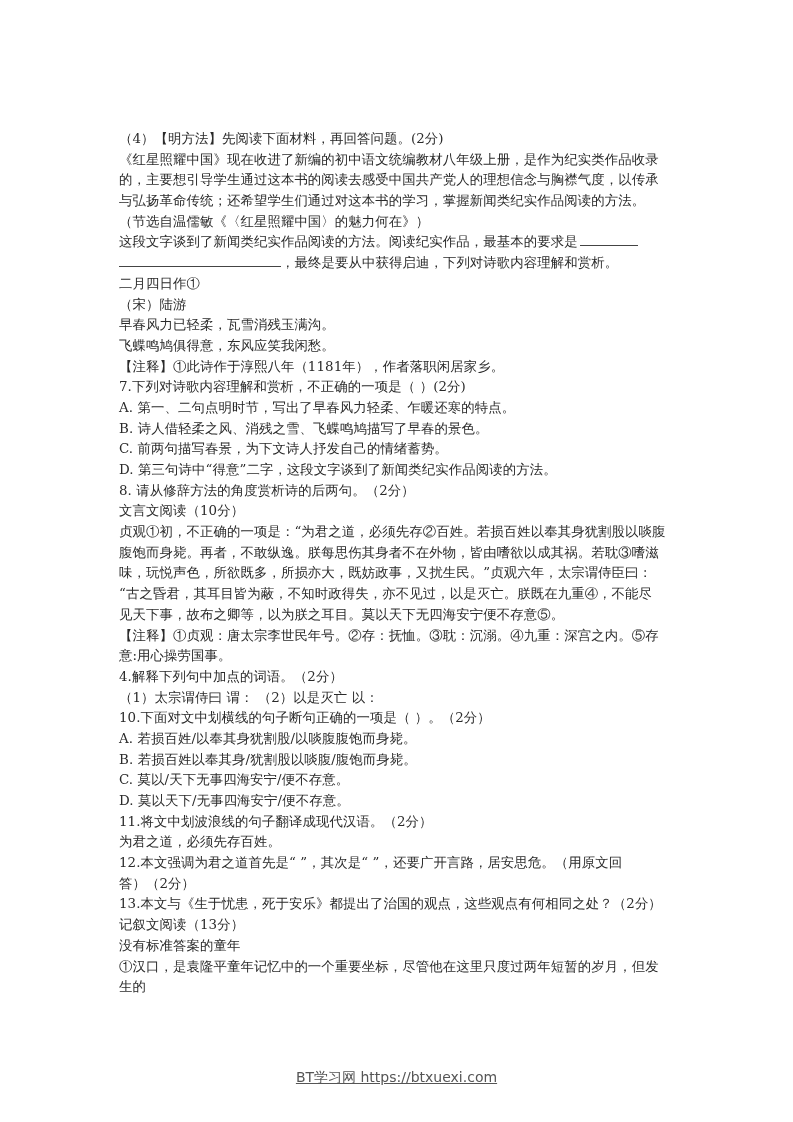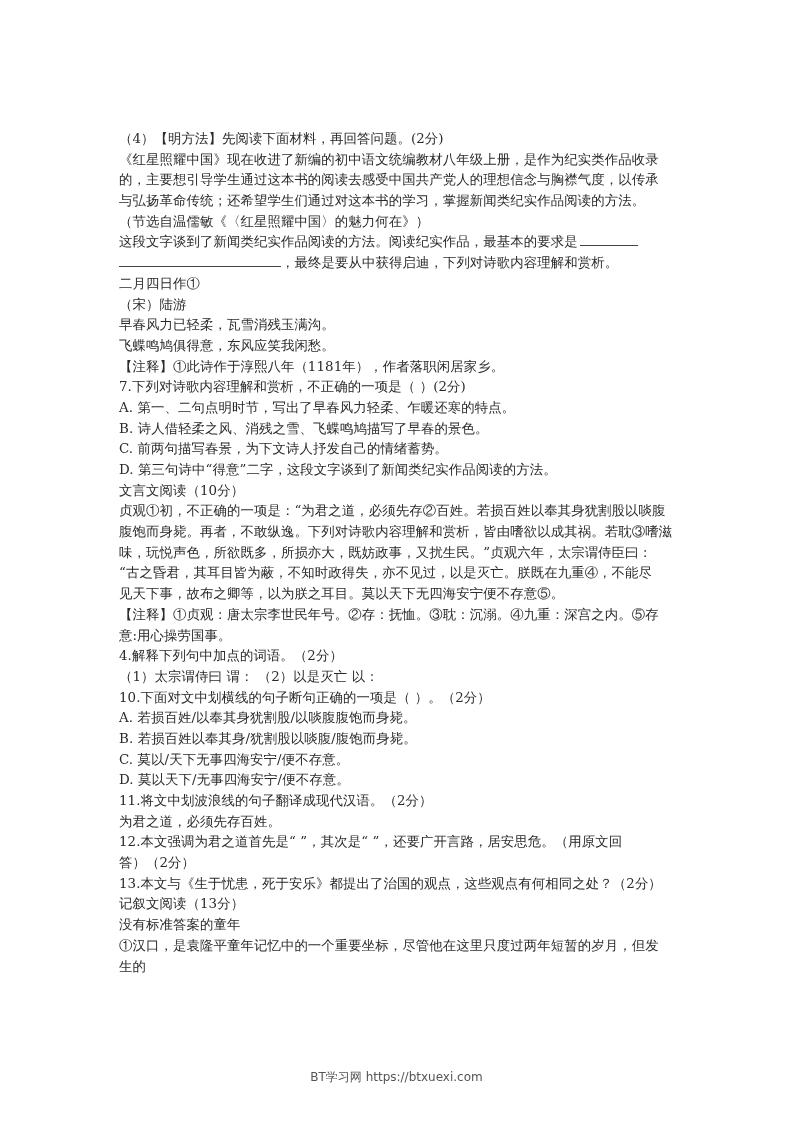--- a/index.html
+++ b/index.html
@@ -38,22 +38,23 @@
     }
     .blank-short { width: 58px; margin-left: 2px; }
     .blank-long { width: 162px; }
     .footer {
       position: absolute;
       left: 0;
       width: 793px;
       top: 1069px;
       text-align: center;
       font-family: "DejaVu Sans", "Liberation Sans", sans-serif;
-      font-size: 12px;
+      font-size: 14px;
       color: #555555;
+      text-decoration: underline;
     }
   </style>
 </head>
 <body>
 
 <div class="page">
   <div class="line">（4）【明方法】先阅读下面材料，再回答问题。(2分)</div>
   <div class="line">《红星照耀中国》现在收进了新编的初中语文统编教材八年级上册，是作为纪实类作品收录</div>
   <div class="line">的，主要想引导学生通过这本书的阅读去感受中国共产党人的理想信念与胸襟气度，以传承</div>
   <div class="line">与弘扬革命传统；还希望学生们通过对这本书的学习，掌握新闻类纪实作品阅读的方法。</div>
@@ -67,23 +68,24 @@
   <div class="line">二月四日作①</div>
   <div class="line">（宋）陆游</div>
   <div class="line">早春风力已轻柔，瓦雪消残玉满沟。</div>
   <div class="line">飞蝶鸣鸠俱得意，东风应笑我闲愁。</div>
   <div class="line">【注释】①此诗作于淳熙八年（1181年），作者落职闲居家乡。</div>
   <div class="line">7.下列对诗歌内容理解和赏析，不正确的一项是（ ）(2分)</div>
   <div class="line">A. 第一、二句点明时节，写出了早春风力轻柔、乍暖还寒的特点。</div>
   <div class="line">B. 诗人借轻柔之风、消残之雪、飞蝶鸣鸠描写了早春的景色。</div>
   <div class="line">C. 前两句描写春景，为下文诗人抒发自己的情绪蓄势。</div>
   <div class="line">D. 第三句诗中“得意”二字，这段文字谈到了新闻类纪实作品阅读的方法。</div>
+  <div class="line">8. 请从修辞方法的角度赏析诗的后两句。（2分）</div>
   <div class="line">文言文阅读（10分）</div>
   <div class="line">贞观①初，不正确的一项是：“为君之道，必须先存②百姓。若损百姓以奉其身犹割股以啖腹</div>
-  <div class="line">腹饱而身毙。再者，不敢纵逸。下列对诗歌内容理解和赏析，皆由嗜欲以成其祸。若耽③嗜滋</div>
+  <div class="line">腹饱而身毙。再者，不敢纵逸。朕每思伤其身者不在外物，皆由嗜欲以成其祸。若耽③嗜滋</div>
   <div class="line">味，玩悦声色，所欲既多，所损亦大，既妨政事，又扰生民。”贞观六年，太宗谓侍臣曰：</div>
   <div class="line">“古之昏君，其耳目皆为蔽，不知时政得失，亦不见过，以是灭亡。朕既在九重④，不能尽</div>
   <div class="line">见天下事，故布之卿等，以为朕之耳目。莫以天下无四海安宁便不存意⑤。</div>
   <div class="line">【注释】①贞观：唐太宗李世民年号。②存：抚恤。③耽：沉溺。④九重：深宫之内。⑤存</div>
   <div class="line">意:用心操劳国事。</div>
   <div class="line">4.解释下列句中加点的词语。（2分）</div>
   <div class="line">（1）太宗谓侍曰 谓：  （2）以是灭亡 以：</div>
   <div class="line">10.下面对文中划横线的句子断句正确的一项是（ ）。（2分）</div>
   <div class="line">A. 若损百姓/以奉其身犹割股/以啖腹腹饱而身毙。</div>
   <div class="line">B. 若损百姓以奉其身/犹割股以啖腹/腹饱而身毙。</div>

